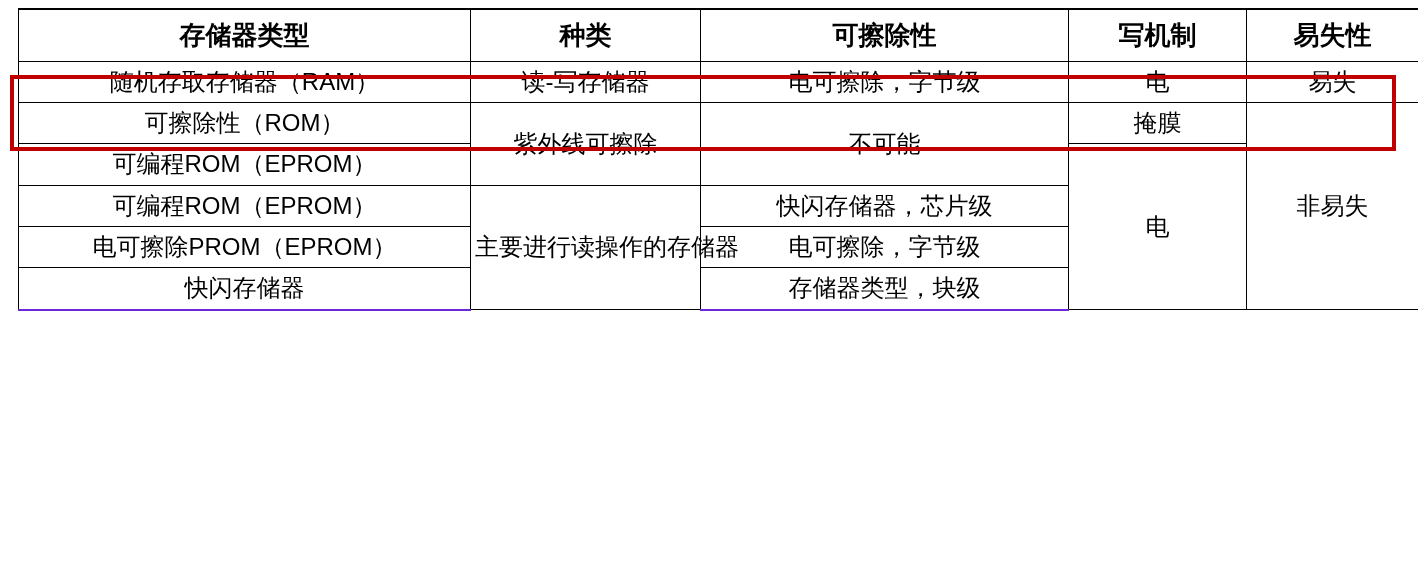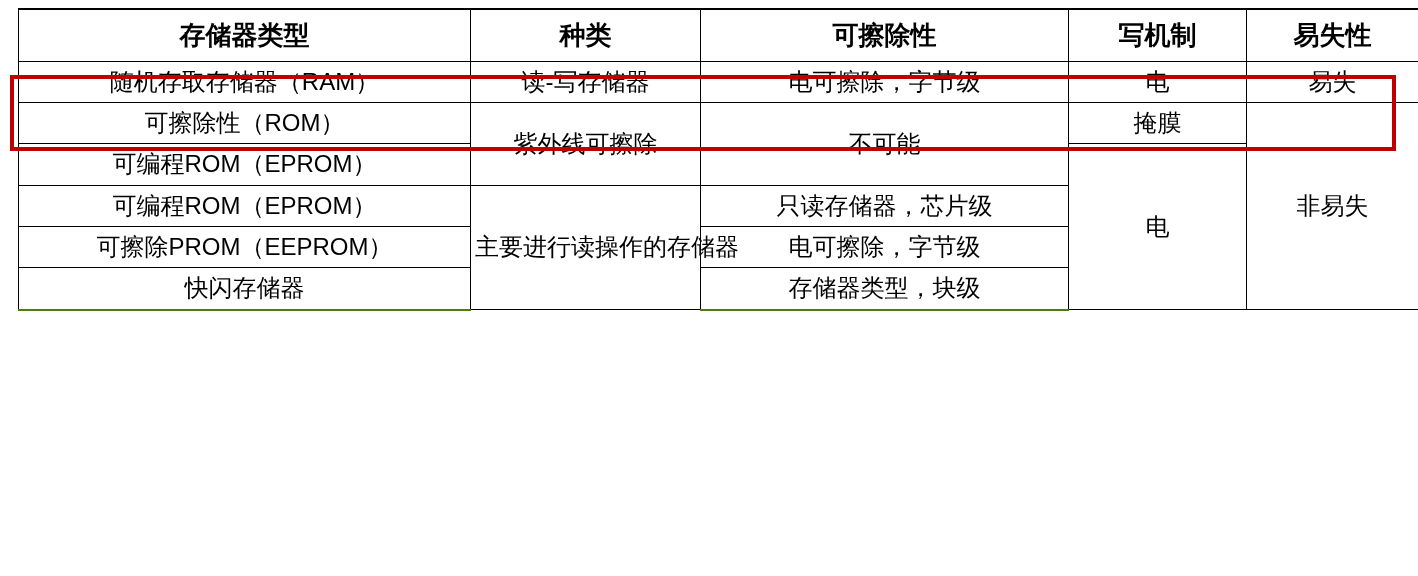--- a/index.html
+++ b/index.html
@@ -52,21 +52,21 @@
 
   
   col.c0 { width: 452px; }
   col.c1 { width: 230px; }
   col.c2 { width: 368px; }
   col.c3 { width: 178px; }
   col.c4 { width: 172px; }
 
   
   table.memtable tbody tr:last-child td {
-    border-bottom: 2px solid #4d7c0f;
+    border-bottom: 2px solid #6d28d9;
   }
 
   
   .highlight-box {
     position: absolute;
     left: 10px;
     top: 75px;
     width: 1386px;
     height: 76px;
     border: 4px solid #c00000;
@@ -113,24 +113,24 @@
         <td>掩膜</td>
         <td rowspan="5">非易失</td>
       </tr>
       <tr>
         <td>可编程ROM（EPROM）</td>
         <td rowspan="4">电</td>
       </tr>
       <tr>
         <td>可编程ROM（EPROM）</td>
         <td rowspan="3" class="two-line">主要进行读操作的存储器</td>
-        <td class="two-line">只读存储器，芯片级</td>
+        <td class="two-line">快闪存储器，芯片级</td>
       </tr>
       <tr>
-        <td class="two-line">可擦除PROM（EEPROM）</td>
+        <td class="two-line">电可擦除PROM（EPROM）</td>
         <td>电可擦除，字节级</td>
       </tr>
       <tr>
         <td>快闪存储器</td>
         <td>存储器类型，块级</td>
       </tr>
     </tbody>
   </table>
 
   <div class="highlight-box" style="border-color: rgb(192, 0, 0);"></div>

